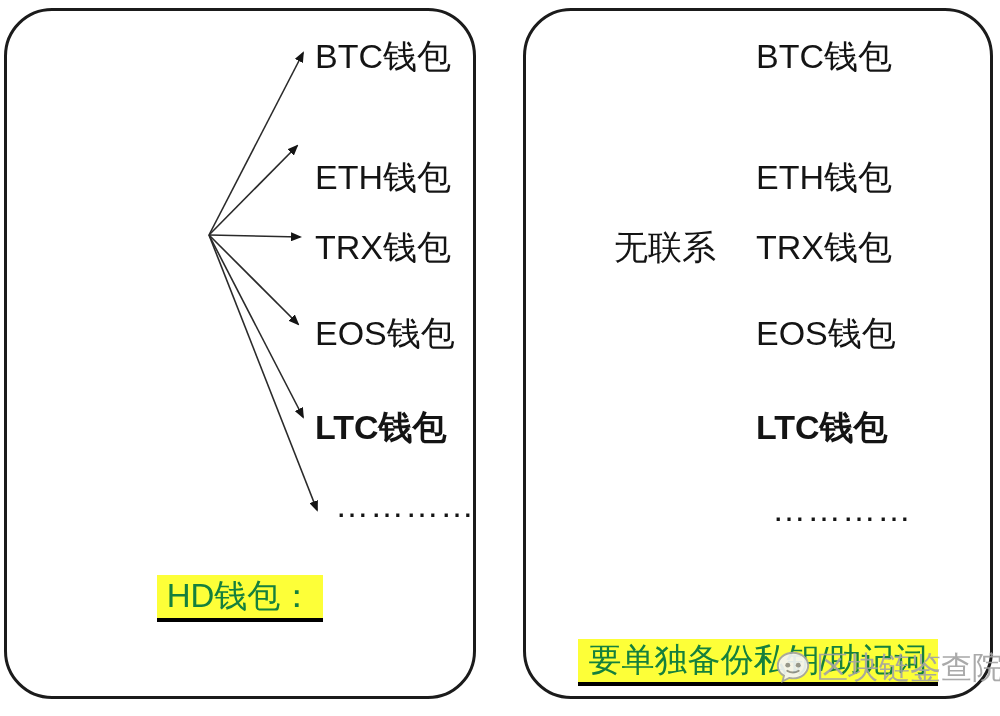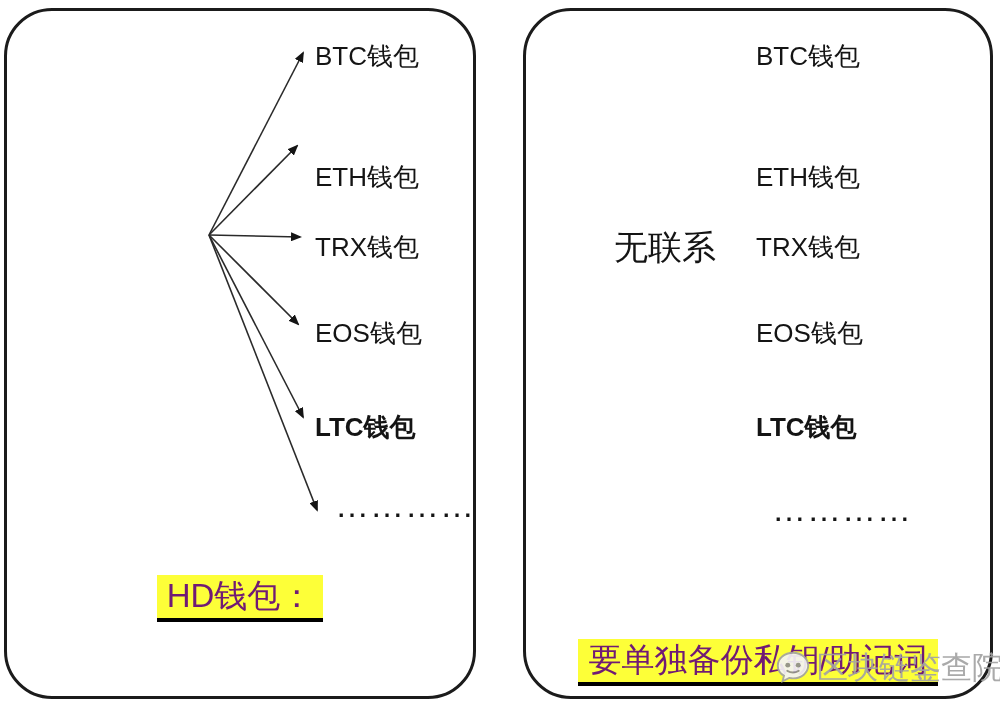--- a/index.html
+++ b/index.html
@@ -16,32 +16,32 @@
   .arrows{position:absolute;left:0;top:0;width:100%;height:100%;}
   .source-label{
     position:absolute;left:22px;top:196px;width:192px;text-align:center;
     font-size:34px;line-height:40px;white-space:nowrap;
   }
   .relation-label{
     position:absolute;left:50px;top:216px;width:140px;text-align:right;
     font-size:34px;line-height:40px;white-space:nowrap;
   }
   .wallet{
-    position:absolute;font-size:26px;line-height:40px;white-space:nowrap;
+    position:absolute;font-size:34px;line-height:40px;white-space:nowrap;
   }
   .box-left  .wallet{left:308px;}
   .box-right .wallet{left:230px;}
   .row0{top:25px;} .row1{top:118px;margin-top:28px;} .row2{top:216px;}
   .row3{top:302px;} .row4{top:396px;font-weight:bold;}
   .dots{font-size:34px;letter-spacing:1px;}
   .box-left  .dots{left:328px;top:474px;}
   .box-right .dots{left:246px;top:478px;}
   .cap{position:absolute;left:0;right:0;text-align:center;}
   .hl{
-    display:inline-block;background:#fdff38;color:#701a75;
+    display:inline-block;background:#fdff38;color:#15803d;
     font-size:33px;line-height:38px;white-space:nowrap;
     padding:2px 10px 3px;border-bottom:4px solid #000;
   }
   .cap-l1{top:564px;}
   .cap-l2{top:626px;}
   .box-right .cap-l1{top:566px;}
   .box-right .cap-l2{top:628px;}
   .watermark{
     position:absolute;left:774px;top:648px;z-index:5;
     display:flex;align-items:center;gap:5px;

